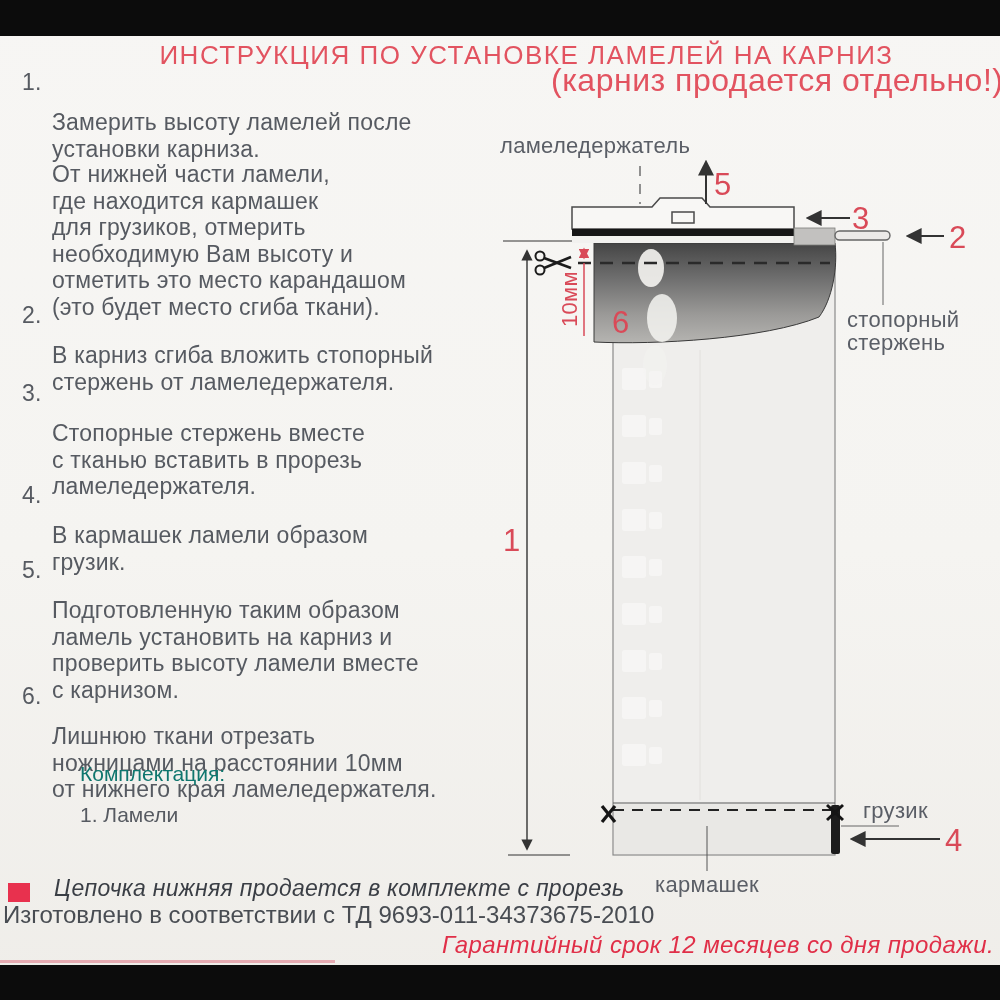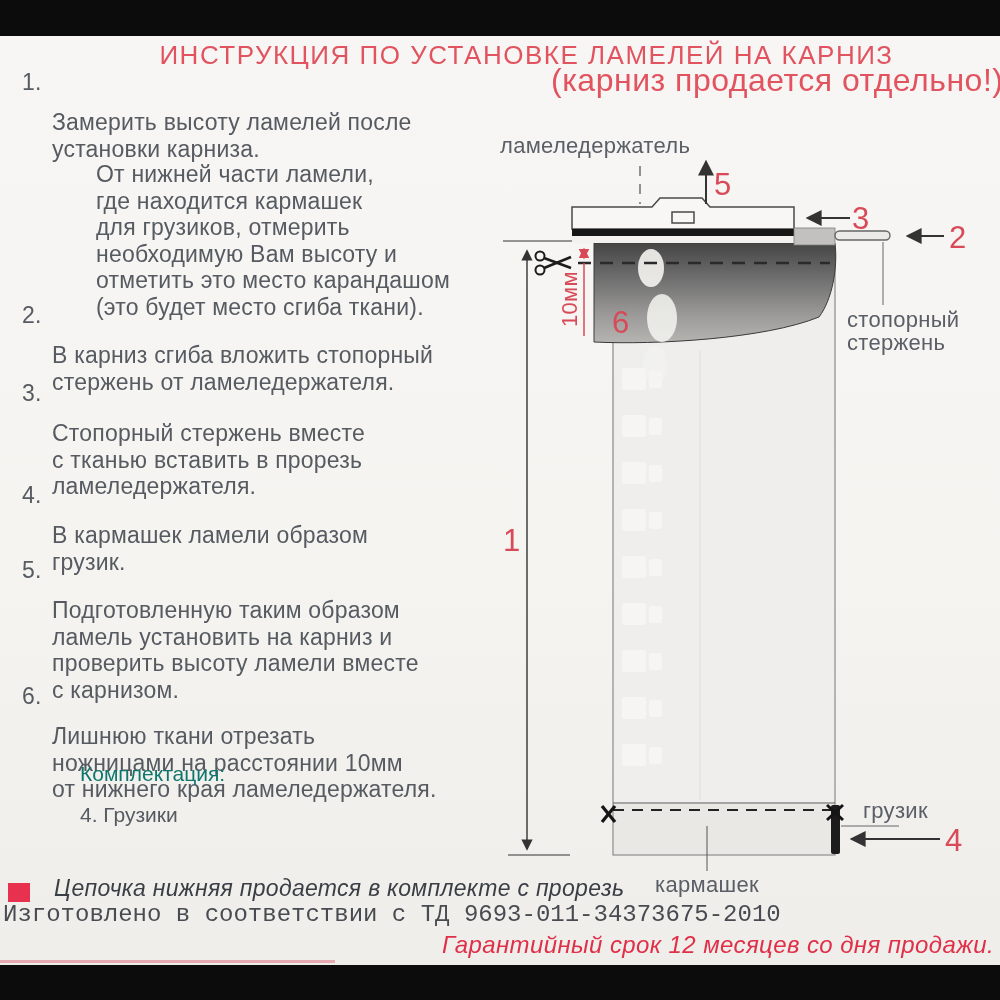--- a/index.html
+++ b/index.html
@@ -11,29 +11,29 @@
   .bar.top{top:0;height:36px;}
   .bar.bottom{top:965px;height:35px;}
   .pinkline{position:absolute;left:0;top:960px;width:335px;height:3px;background:#e39aa4;opacity:.8;}
   .title{position:absolute;left:118px;top:40px;width:745px;text-align:center;
          font-size:26px;letter-spacing:1.5px;color:#e25360;white-space:nowrap;margin-left:36px;}
   .subtitle{position:absolute;left:551px;top:62px;font-size:32px;letter-spacing:.5px;color:#e25360;white-space:nowrap;}
   .instr{position:absolute;left:22px;display:flex;color:#565a61;
          font-size:23px;line-height:26.5px;letter-spacing:.2px;}
   .instr .num{width:30px;flex:0 0 30px;}
   .instr .txt{white-space:pre-line;width:470px;margin-top:40px;}
-  .i1{top:69px;} .i1b{top:121px;gap:44px;} .i2{top:302px;} .i3{top:380px;}
+  .i1{top:69px;} .i1b{top:121px;} .i2{top:302px;} .i3{top:380px;}
   .i4{top:482px;} .i5{top:557px;} .i6{top:683px;}
   .kit{position:absolute;left:80px;top:762px;font-size:21px;line-height:23.2px;}
   .kit .khead{color:#0f766e;margin-bottom:18px;}
   .kit .kitem{color:#565a61;}
   .bullet{position:absolute;left:8px;top:883px;width:22px;height:19px;background:#e8314e;}
   .chainnote{position:absolute;left:54px;top:875px;font-size:23px;font-style:italic;
              color:#3a3e45;letter-spacing:.3px;white-space:nowrap;}
-  .madeline{position:absolute;left:3px;top:901px;font-size:24px;color:#484c52;white-space:nowrap;font-family:Liberation Mono, monospace;}
+  .madeline{position:absolute;left:3px;top:901px;font-size:24px;color:#484c52;white-space:nowrap;}
   .warranty{position:absolute;right:6px;top:931px;font-size:24px;color:#e02f48;
             letter-spacing:.4px;white-space:nowrap;font-style:italic;}
   svg.diagram{position:absolute;left:0;top:0;}
   svg text{font-family:"Liberation Sans",sans-serif;fill:#5a5e66;font-size:22px;letter-spacing:.3px;}
   svg text.red{fill:#d94a58;}
   svg text.callout{font-size:31px;}
 </style>
 </head>
 <body>
 
@@ -56,21 +56,21 @@
 отметить это место карандашом
 (это будет место сгиба ткани).</div>
 </div>
 <div class="instr i2">
   <div class="num">2.</div>
   <div class="txt">В карниз сгиба вложить стопорный
 стержень от ламеледержателя.</div>
 </div>
 <div class="instr i3">
   <div class="num">3.</div>
-  <div class="txt">Стопорный стержень вместе
+  <div class="txt">Стопорные стержень вместе
 с тканью вставить в прорезь
 ламеледержателя.</div>
 </div>
 <div class="instr i4">
   <div class="num">4.</div>
   <div class="txt">В кармашек ламели образом
 грузик.</div>
 </div>
 <div class="instr i5">
   <div class="num">5.</div>
@@ -81,21 +81,21 @@
 </div>
 <div class="instr i6">
   <div class="num">6.</div>
   <div class="txt">Лишнюю ткани отрезать
 ножницами на расстоянии 10мм
 от нижнего края ламеледержателя.</div>
 </div>
 
 <div class="kit">
   <div class="khead">Комплектация:</div>
-  <div class="kitem">4. Грузики</div>
+  <div class="kitem">1. Ламели</div>
 </div>
 
 <div class="bullet"></div>
 <div class="chainnote">Цепочка нижняя продается в комплекте с прорезь</div>
 <div class="madeline">Изготовлено в соответствии с ТД 9693-011-34373675-2010</div>
 <div class="warranty">Гарантийный срок 12 месяцев со дня продажи.</div>
 
 <svg class="diagram" width="1000" height="1000" viewBox="0 0 1000 1000">
   <defs>
     <marker id="ahB" viewBox="0 0 10 10" refX="8.5" refY="5" markerWidth="8" markerHeight="8" orient="auto-start-reverse">

